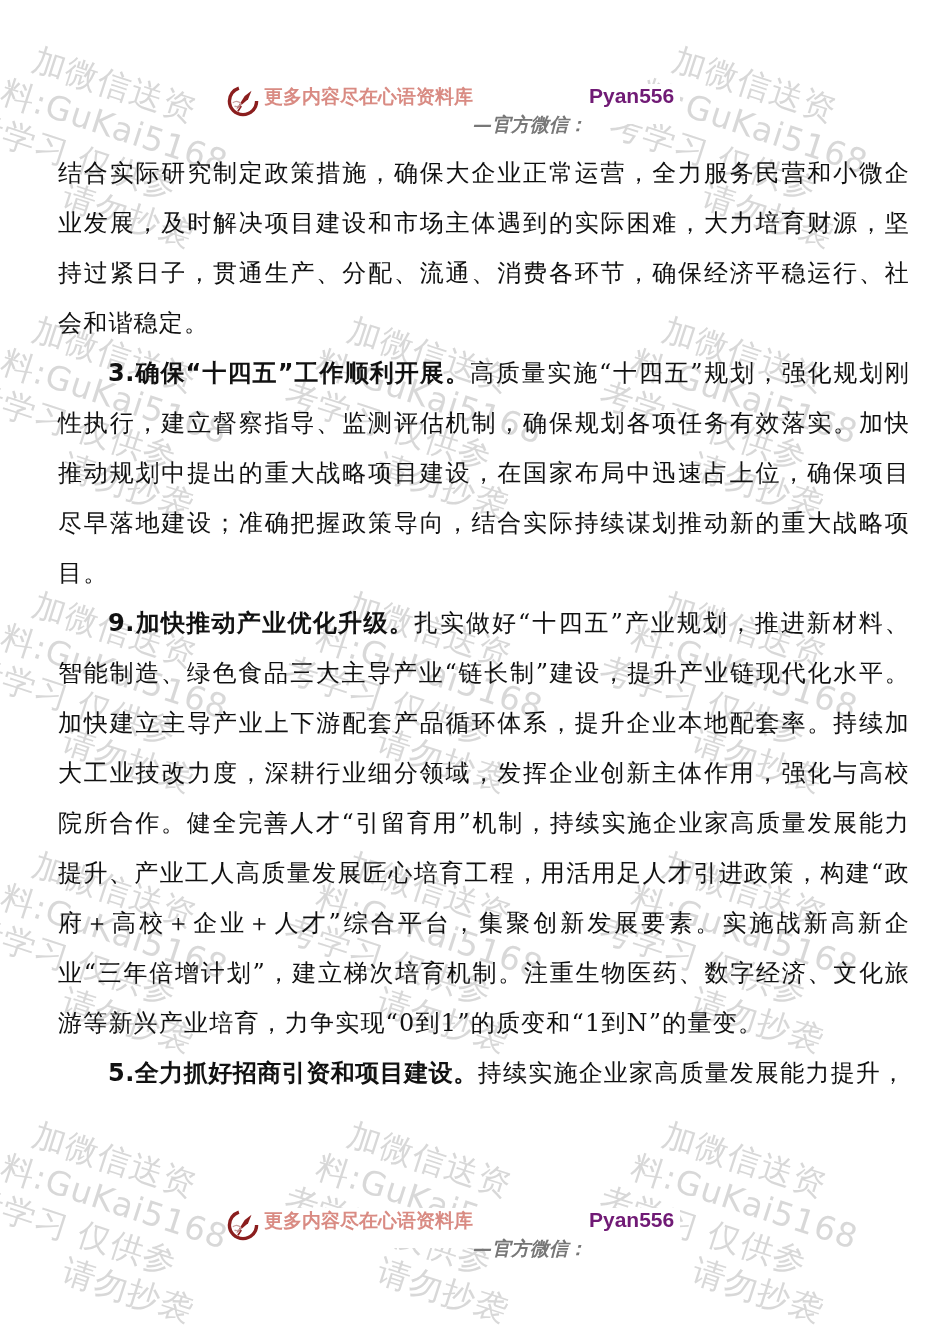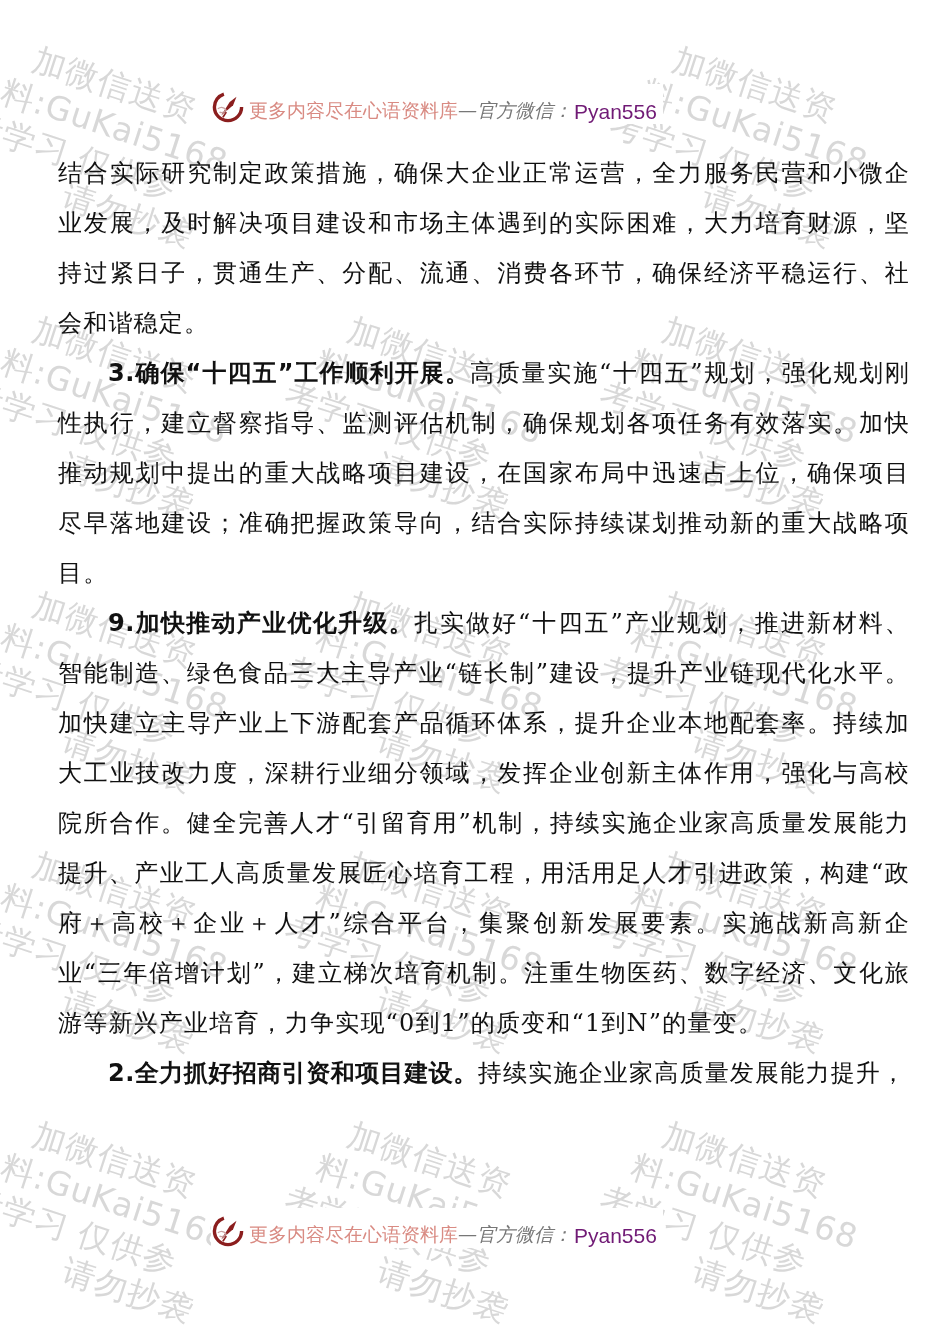--- a/index.html
+++ b/index.html
@@ -36,27 +36,28 @@
       opacity: 0.85;
     }
     .wm span { display: block; }
     .wm .l2 { margin-left: -20px; }
     .wm .l3 { margin-left: -40px; }
     .wm .l4 { margin-left: 70px; }
 
     
     .banner {
       position: absolute;
-      left: 211px;
+      left: 226px;
       height: 40px;
       display: flex;
-      align-items: flex-end;
+      align-items: flex-start;
       z-index: 2;
       background: #ffffff;
       padding-right: 6px;
+      font-weight: bold;
     }
     .banner.top { top: 84px; }
     .banner.bottom { top: 1208px; }
     .banner-logo {
       width: 34px;
       height: 34px;
       margin-right: 4px;
     }
     .banner-text-a {
       color: #d98b83;
@@ -219,21 +220,21 @@
 
   <p class="para indent">
     <span class="bold-lead">3.确保“十四五”工作顺利开展。</span><span>高质量实施“十四五”规划，强化规划刚性执行，建立督察指导、监测评估机制，确保规划各项任务有效落实。加快推动规划中提出的重大战略项目建设，在国家布局中迅速占上位，确保项目尽早落地建设；准确把握政策导向，结合实际持续谋划推动新的重大战略项目。</span>
   </p>
 
   <p class="para indent">
     <span class="bold-lead">9.加快推动产业优化升级。</span><span>扎实做好“十四五”产业规划，推进新材料、智能制造、绿色食品三大主导产业“链长制”建设，提升产业链现代化水平。加快建立主导产业上下游配套产品循环体系，提升企业本地配套率。持续加大工业技改力度，深耕行业细分领域，发挥企业创新主体作用，强化与高校院所合作。健全完善人才“引留育用”机制，持续实施企业家高质量发展能力提升、产业工人高质量发展匠心培育工程，用活用足人才引进政策，构建“政府＋高校＋企业＋人才”综合平台，集聚创新发展要素。实施战新高新企业“三年倍增计划”，建立梯次培育机制。注重生物医药、数字经济、文化旅游等新兴产业培育，力争实现“0到1”的质变和“1到N”的量变。</span>
   </p>
 
   <p class="para indent">
-    <span class="bold-lead">2.全力抓好招商引资和项目建设。</span><span>持续实施企业家高质量发展能力提升，</span>
+    <span class="bold-lead">5.全力抓好招商引资和项目建设。</span><span>持续实施企业家高质量发展能力提升，</span>
   </p>
 </div>
 
 <div class="banner bottom">
   <svg class="banner-logo" viewBox="0 0 40 40">
     <circle cx="20" cy="20" r="16" fill="none" stroke="#8b1e1e" stroke-width="4" stroke-dasharray="70 30"></circle>
     <path d="M12 30 L22 14 L30 8 L26 18 Z" fill="#8b1e1e"></path>
     <path d="M8 22 Q14 18 18 24 Q14 28 10 26" fill="none" stroke="#c9a0a0" stroke-width="1.5"></path>
     <path d="M14 32 L18 26" stroke="#8b1e1e" stroke-width="2"></path>
   </svg>

